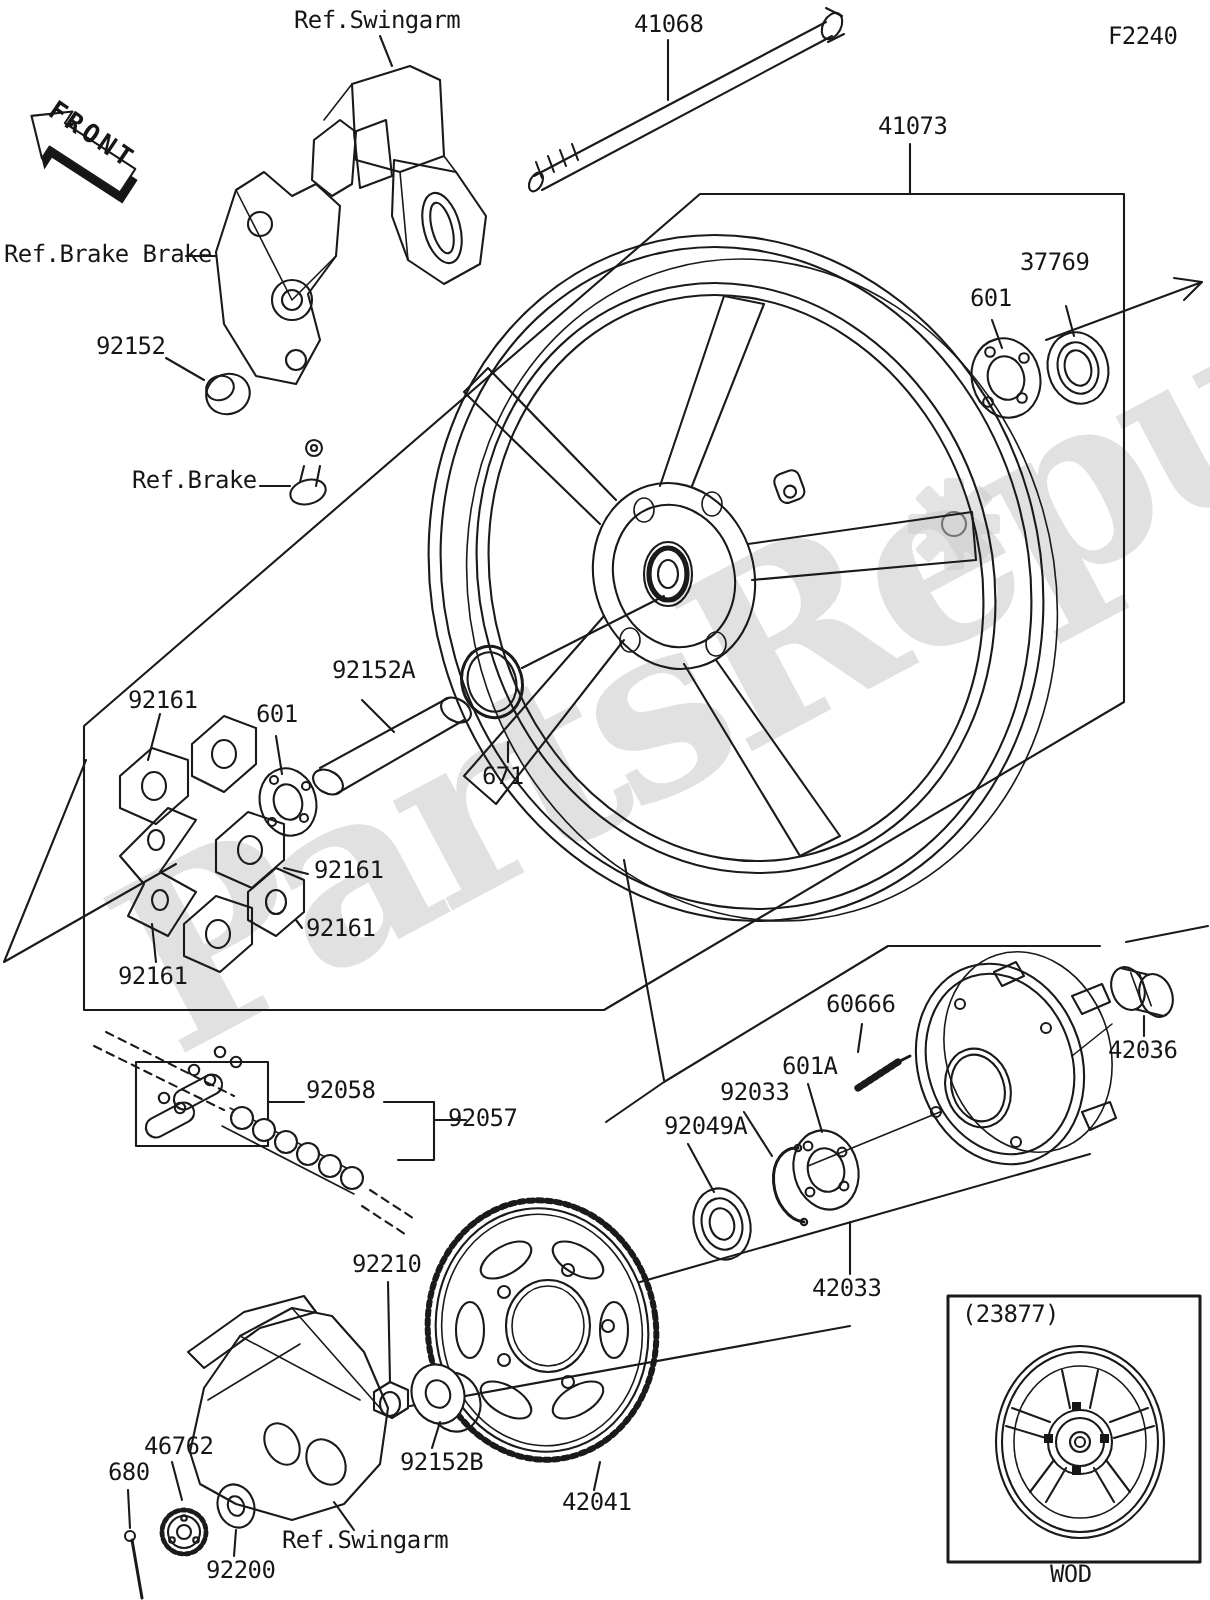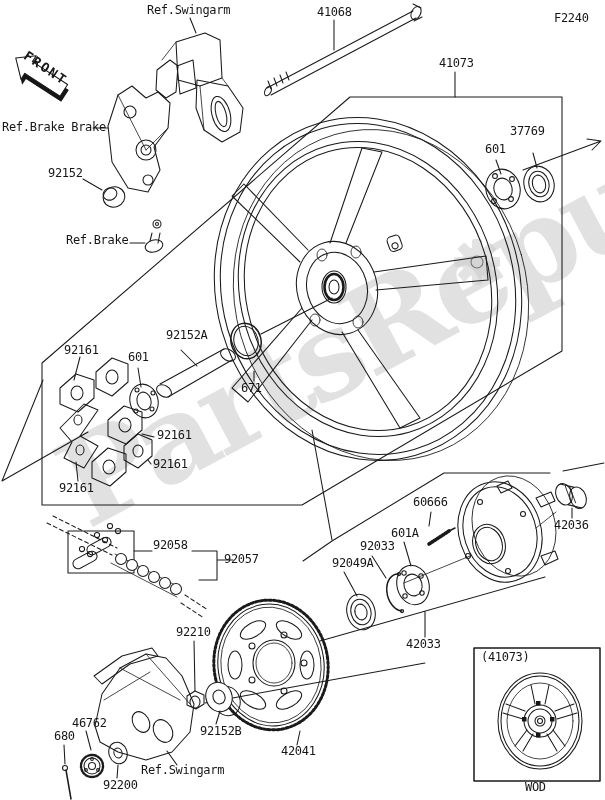--- a/index.html
+++ b/index.html
@@ -379,16 +379,16 @@
   <div class="lbl" style="left:332px;top:557px">92049A</div>
   <div class="lbl" style="left:554px;top:519px">42036</div>
   <div class="lbl" style="left:406px;top:638px">42033</div>
   <div class="lbl" style="left:176px;top:626px">92210</div>
   <div class="lbl" style="left:200px;top:725px">92152B</div>
   <div class="lbl" style="left:281px;top:745px">42041</div>
   <div class="lbl" style="left:141px;top:764px">Ref.Swingarm</div>
   <div class="lbl" style="left:72px;top:717px">46762</div>
   <div class="lbl" style="left:54px;top:730px">680</div>
   <div class="lbl" style="left:103px;top:779px">92200</div>
-  <div class="lbl" style="left:481px;top:651px">(41073)</div>
+  <div class="lbl" style="left:481px;top:651px">(23877)</div>
   <div class="lbl" style="left:525px;top:781px">WOD</div>
 
 </div>
 
 </body></html>

